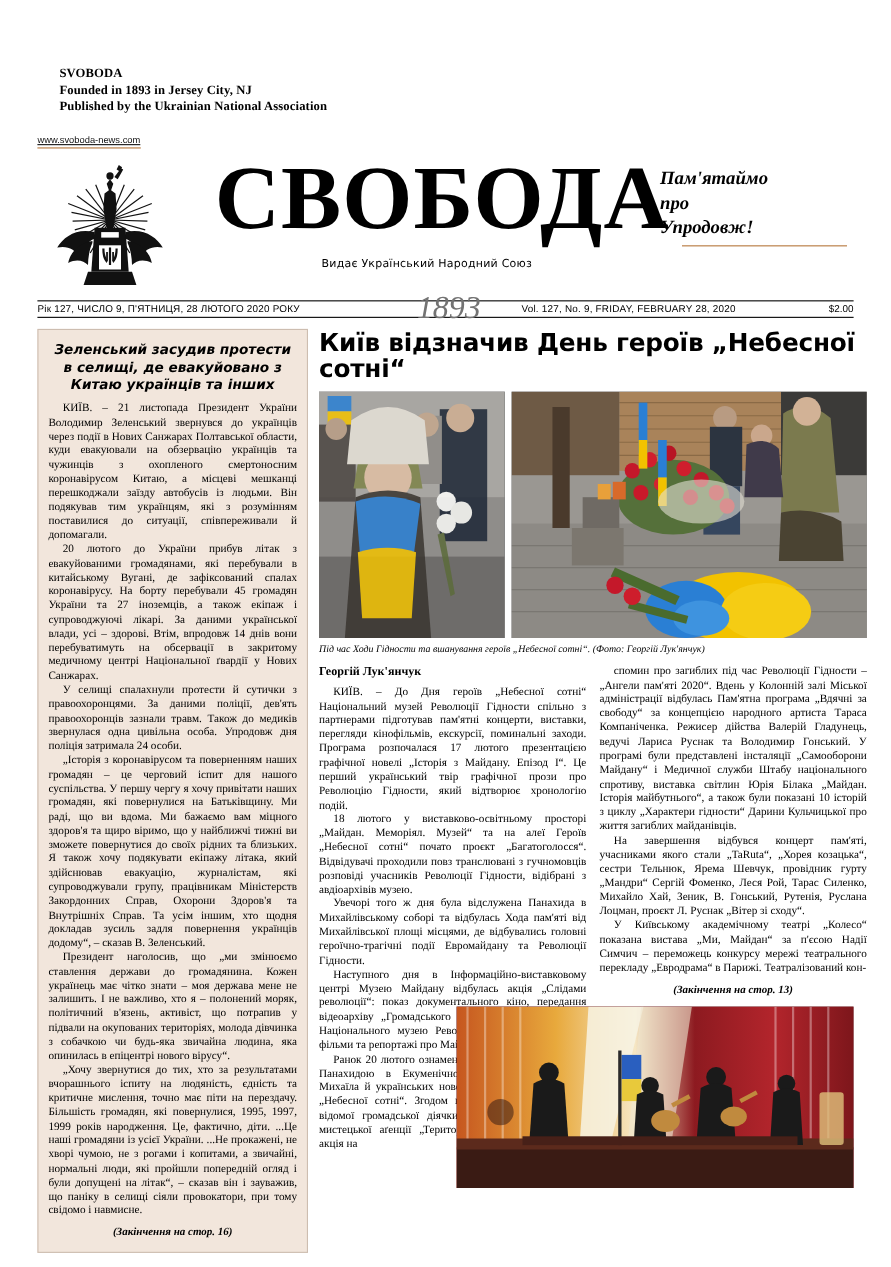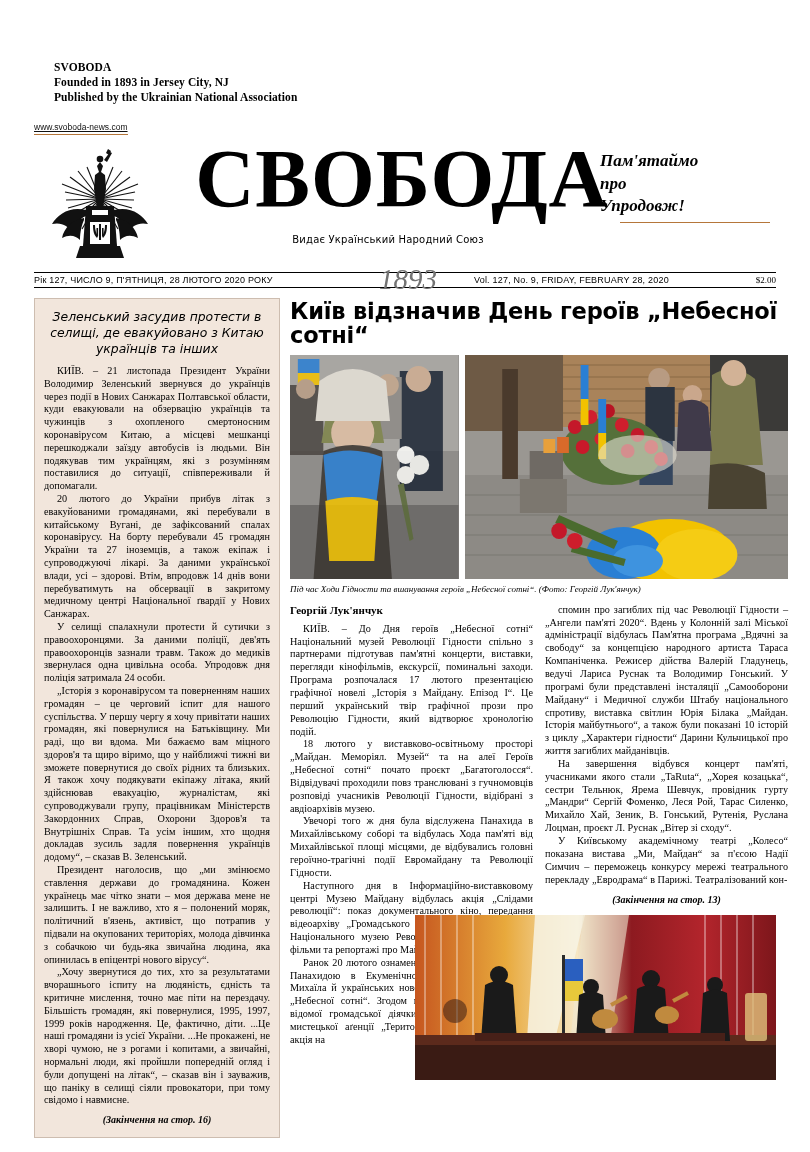--- a/index.html
+++ b/index.html
@@ -111,21 +111,21 @@
     color: #737373;
   }
   .datebar .dl-right {
     font-family: "Liberation Sans", sans-serif;
     font-size: 9px;
     letter-spacing: .2px;
     position: absolute;
     left: 440px;
   }
   .datebar .dl-price {
-    font-family: Liberation Serif, serif;
+    font-family: Liberation Sans, sans-serif;
     font-size: 9px;
     position: absolute;
     right: 0;
     text-align: center;
   }
 
   
   .content {
     display: flex;
     margin-top: 10px;
@@ -140,21 +140,21 @@
   }
   .col-main {
     flex: 1 1 auto;
     padding-left: 10px;
   }
 
   
   .lead-head {
     font-family: "DejaVu Sans", "Liberation Sans", sans-serif;
     font-style: italic;
-    font-weight: normal;
+    font-weight: bold;
     font-size: 12.4px;
     line-height: 1.30;
     text-align: center;
     margin: 2px 0 8px 0;
   }
   .lcol-body p {
     margin: 0;
     font-family: "Liberation Serif", "DejaVu Serif", serif;
     font-size: 10.2px;
     line-height: 1.255;

